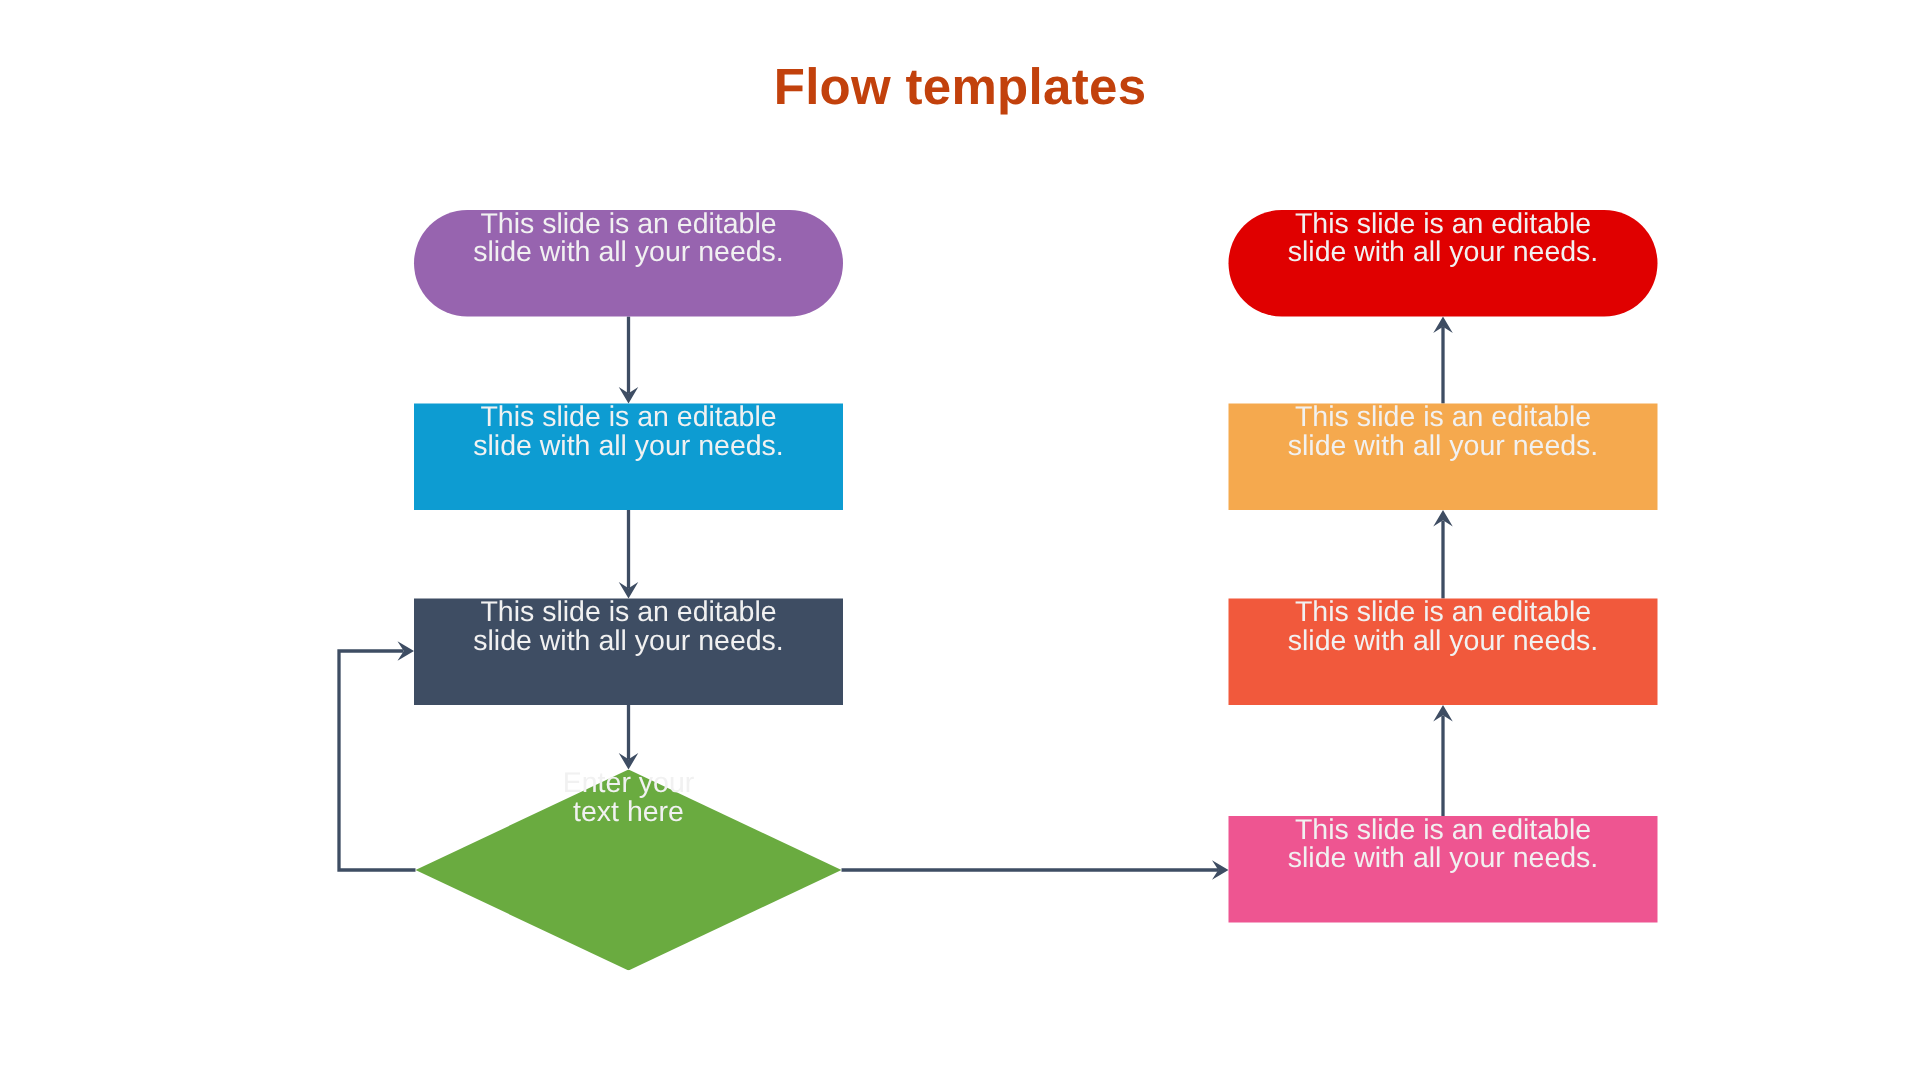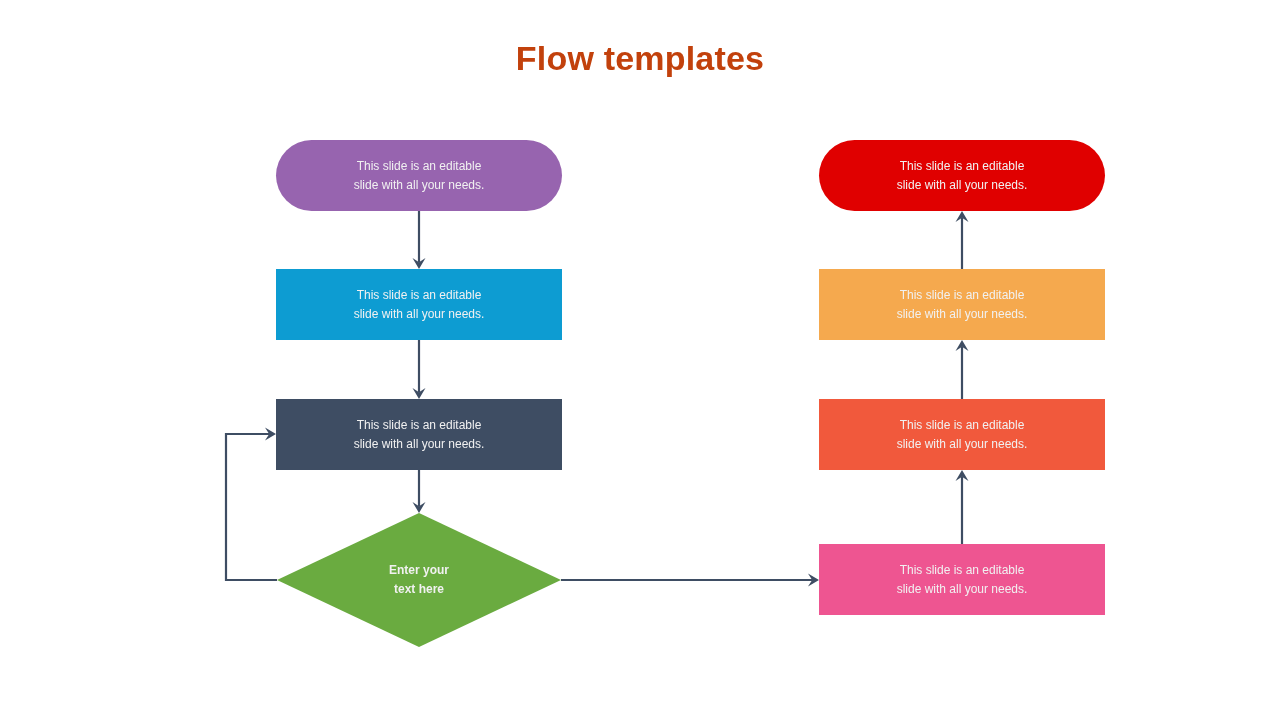--- a/index.html
+++ b/index.html
@@ -38,42 +38,40 @@
     letter-spacing: 0.2px;
     line-height: 44px;
     white-space: pre;
   }
 
   
   .node {
     position: absolute;
     box-sizing: border-box;
     display: flex;
-    align-items: center;
     justify-content: center;
     text-align: center;
     color: #f1f1f1;
-    font-size: 12px;
+    font-size: 19px;
     line-height: 19px;
     padding: 0 14px;
     z-index: 3;
   }
   .node .node-text {
     white-space: pre-line;
     display: block;
   }
 
   .node.pill   { border-radius: 40px; }
   .node.rect   { border-radius: 0; }
 
   
   .node.diamond {
     background: transparent !important;
     padding: 0;
-    font-weight: bold;
   }
   .diamond-shape {
     position: absolute;
     left: 0; top: 0;
     width: 100%;
     height: 100%;
     clip-path: polygon(50% 0%, 100% 50%, 50% 100%, 0% 50%);
     -webkit-clip-path: polygon(50% 0%, 100% 50%, 50% 100%, 0% 50%);
     z-index: 0;
   }

